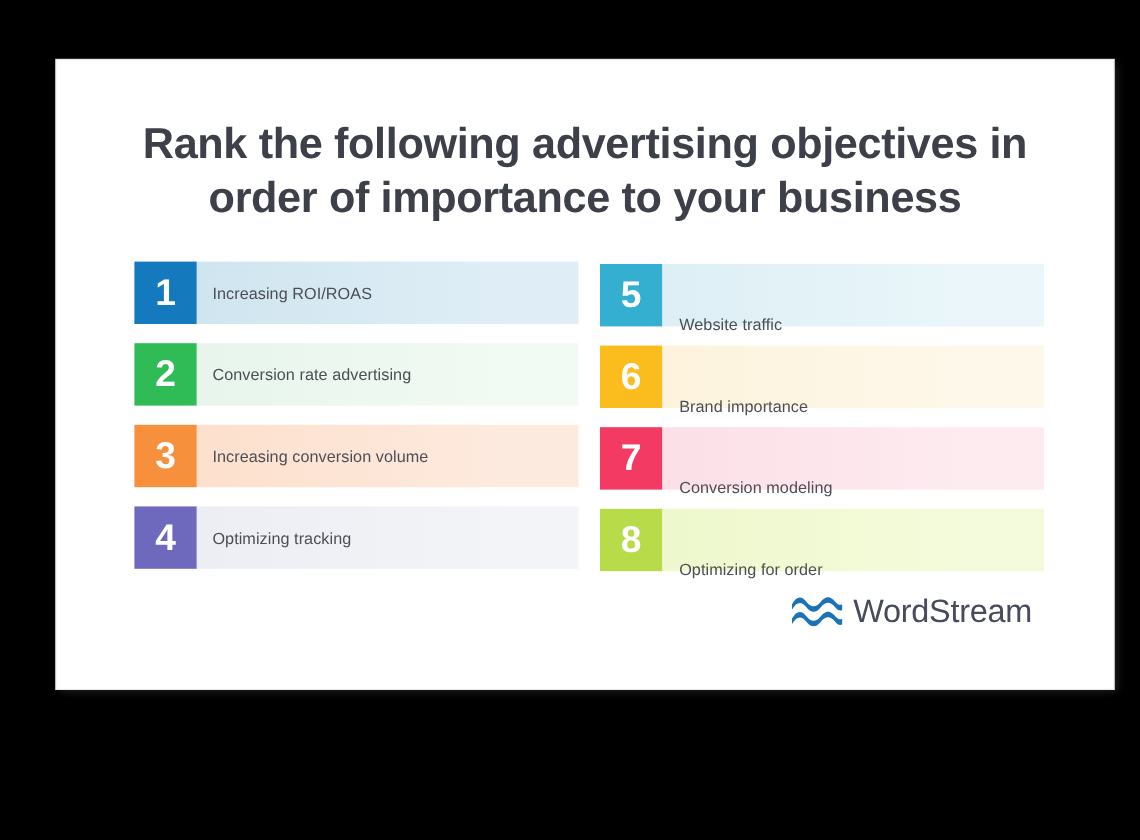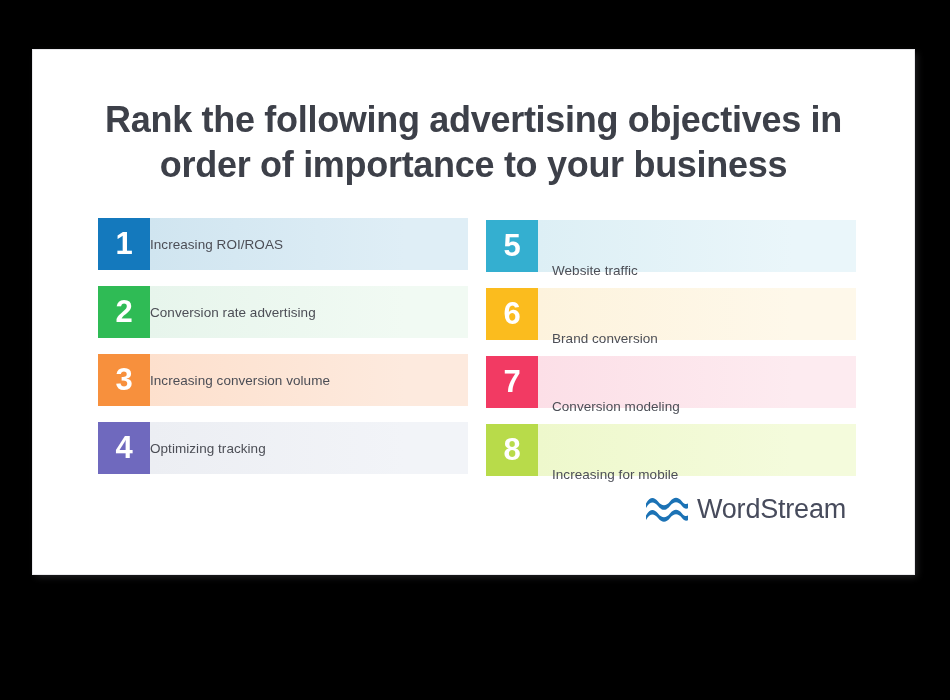--- a/index.html
+++ b/index.html
@@ -18,21 +18,21 @@
   #stage {
     position: relative;
     width: 950px;
     height: 700px;
     background: #000000;
   }
 
   
   #card {
     position: absolute;
-    left: 33px;
+    left: 47px;
     top: 50px;
     width: 881px;
     height: 524px;
     background: #ffffff;
     box-shadow: 0 0 0 1px #e9e9ec, 3px 3px 7px rgba(120,120,125,0.28);
   }
 
   
   .title {
     position: absolute;
@@ -88,20 +88,21 @@
   }
 
   .band {
     flex: 1 1 auto;
     display: flex;
     align-items: center;
     height: 52px;
     box-sizing: border-box;
   }
   .band-label {
+    padding-left: 13px;
     font-size: 13.5px;
     color: #4c4e56;
     letter-spacing: 0.05px;
     white-space: nowrap;
   }
 
   
   .col-right .band-label { padding-left: 14px; margin-top: 48px; }
 
   
@@ -174,35 +175,35 @@
         <div class="rank-row">
           <div class="badge" style="background: rgb(52, 175, 208);">5</div>
           <div class="band" style="background: linear-gradient(90deg, rgb(221, 239, 245) 0%, rgb(234, 246, 250) 80%, rgb(234, 246, 250) 100%);">
             <span class="band-label" style="color: rgb(76, 78, 86);">Website traffic</span>
           </div>
         </div>
 
         <div class="rank-row">
           <div class="badge" style="background: rgb(251, 188, 30);">6</div>
           <div class="band" style="background: linear-gradient(90deg, rgb(253, 243, 221) 0%, rgb(254, 248, 234) 80%, rgb(254, 248, 234) 100%);">
-            <span class="band-label" style="color: rgb(76, 78, 86);">Brand conversion</span>
+            <span class="band-label" style="color: rgb(76, 78, 86);">Brand importance</span>
           </div>
         </div>
 
         <div class="rank-row">
           <div class="badge" style="background: rgb(242, 58, 99);">7</div>
           <div class="band" style="background: linear-gradient(90deg, rgb(252, 223, 231) 0%, rgb(253, 235, 240) 80%, rgb(253, 235, 240) 100%);">
             <span class="band-label" style="color: rgb(76, 78, 86);">Conversion modeling</span>
           </div>
         </div>
 
         <div class="rank-row">
           <div class="badge" style="background: rgb(184, 219, 74);">8</div>
           <div class="band" style="background: linear-gradient(90deg, rgb(238, 248, 204) 0%, rgb(244, 251, 220) 80%, rgb(244, 251, 220) 100%);">
-            <span class="band-label" style="color: rgb(76, 78, 86);">Increasing for mobile</span>
+            <span class="band-label" style="color: rgb(76, 78, 86);">Optimizing for order</span>
           </div>
         </div>
 
       </div>
 
     </div>
 
     <div class="logo">
       <span class="logo-mark">
         <svg viewBox="0 0 42 26" width="42" height="26" xmlns="http://www.w3.org/2000/svg">

